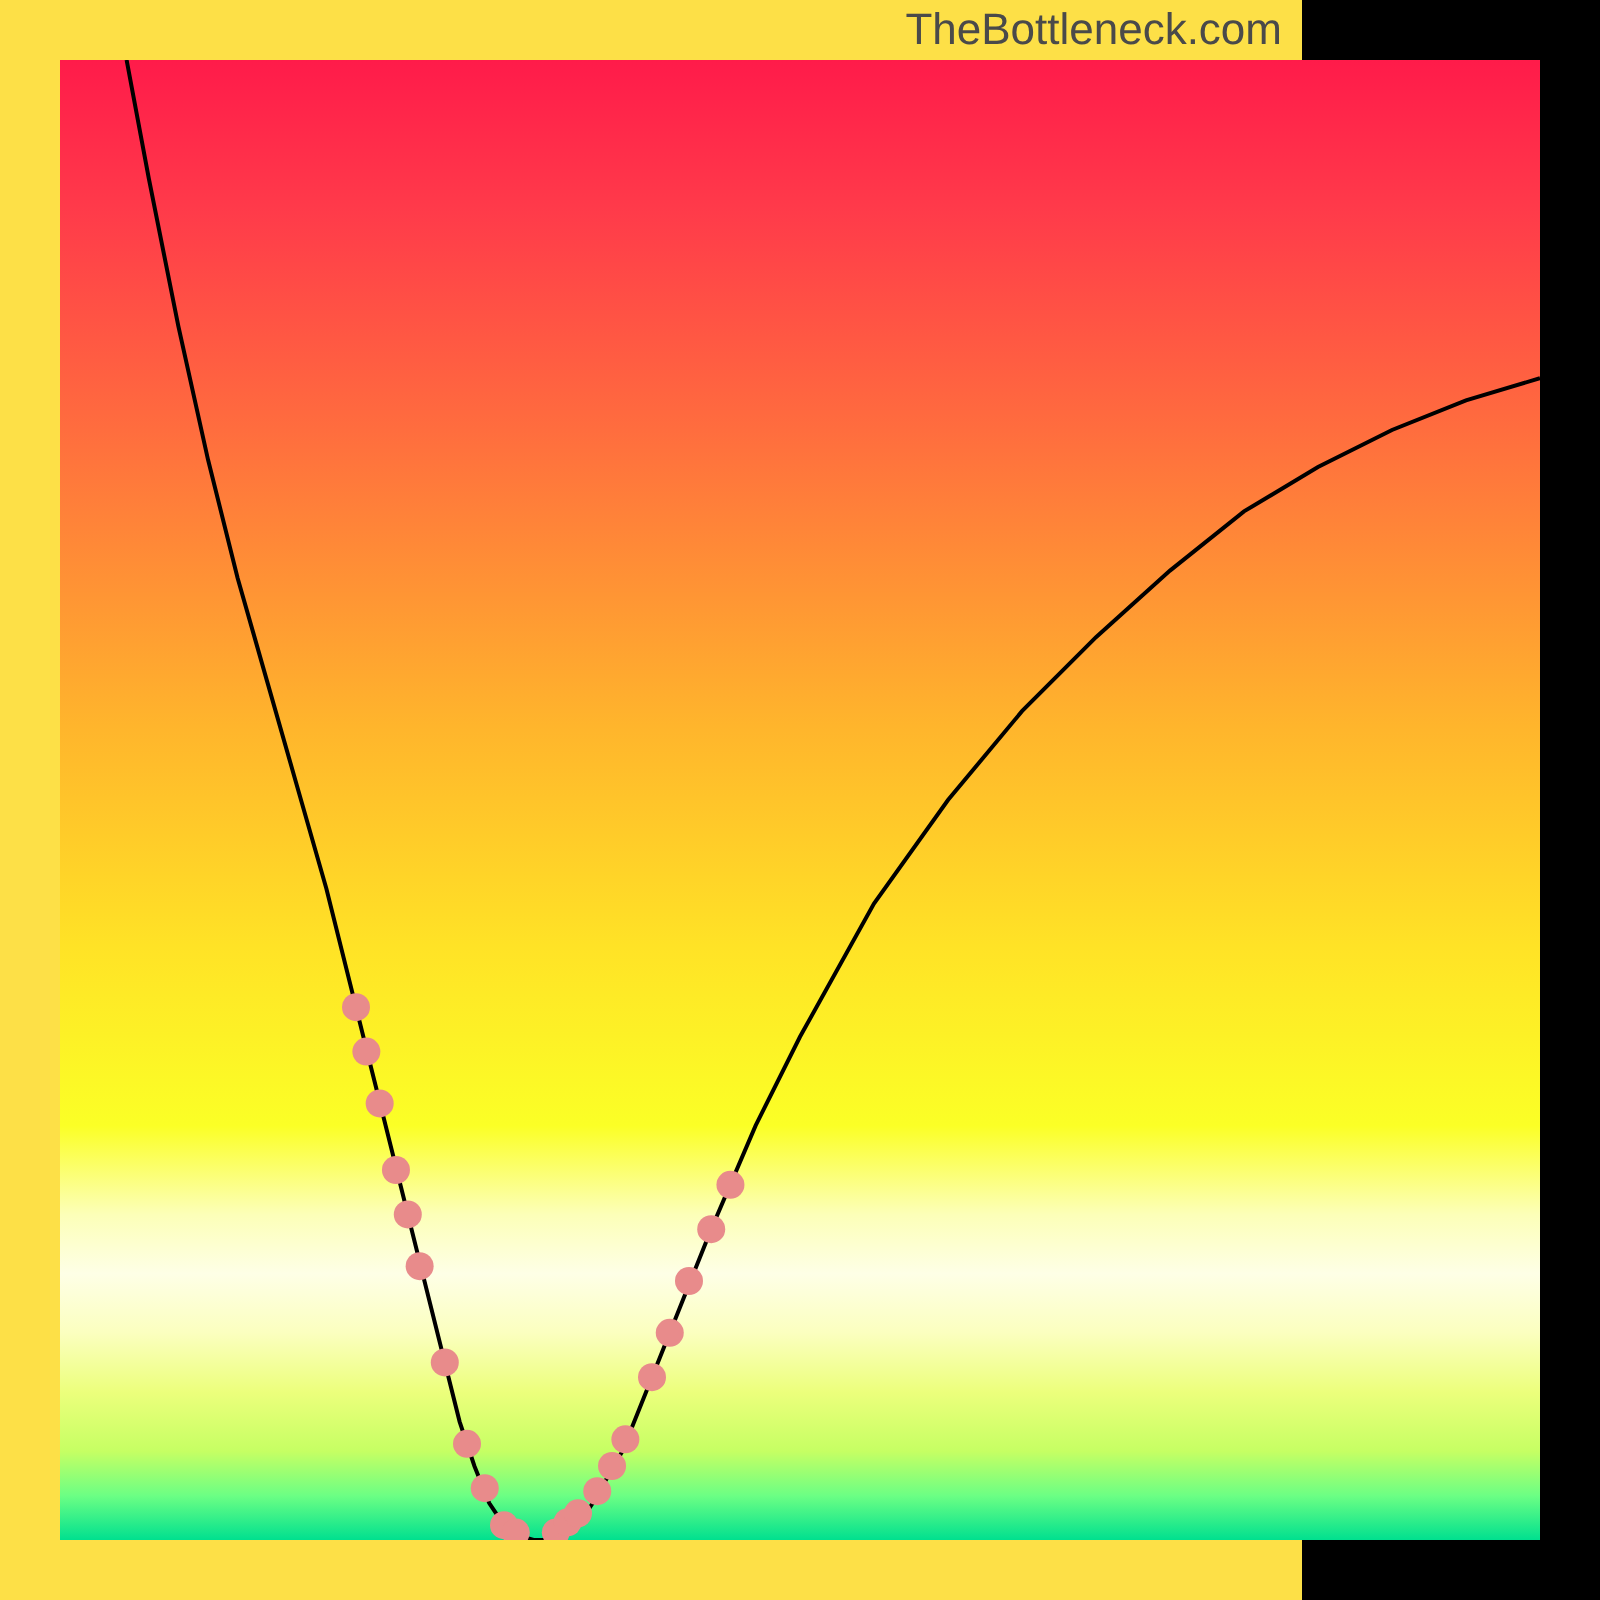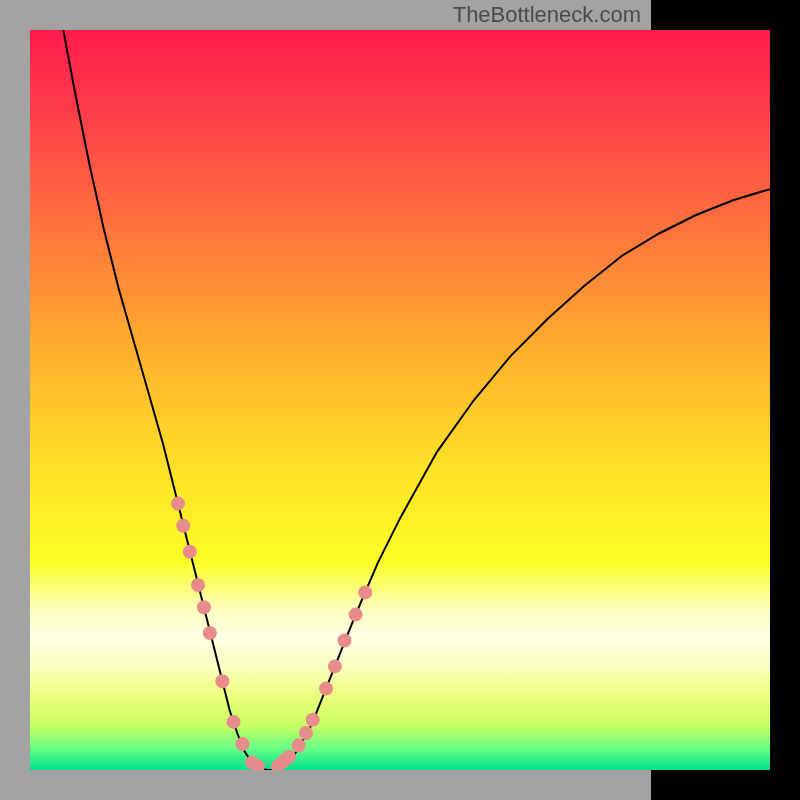--- a/index.html
+++ b/index.html
@@ -1,21 +1,21 @@
 <!DOCTYPE html>
 <html><head>
 <meta charset="utf-8">
 <style>
   * { margin: 0; padding: 0; box-sizing: border-box; }
   html, body { width: 800px; height: 800px; overflow: hidden; background: #000; }
   .frame {
     position: relative;
     width: 651px;
     height: 800px;
-    background: #a3a3a3;
+    background: #fde047;
   }
   .watermark {
     position: absolute;
     top: 2px;
     right: 10px;
     font-family: Arial, Helvetica, sans-serif;
     font-size: 22px;
     color: #4a4a4a;
     font-weight: 500;
     z-index: 20;

